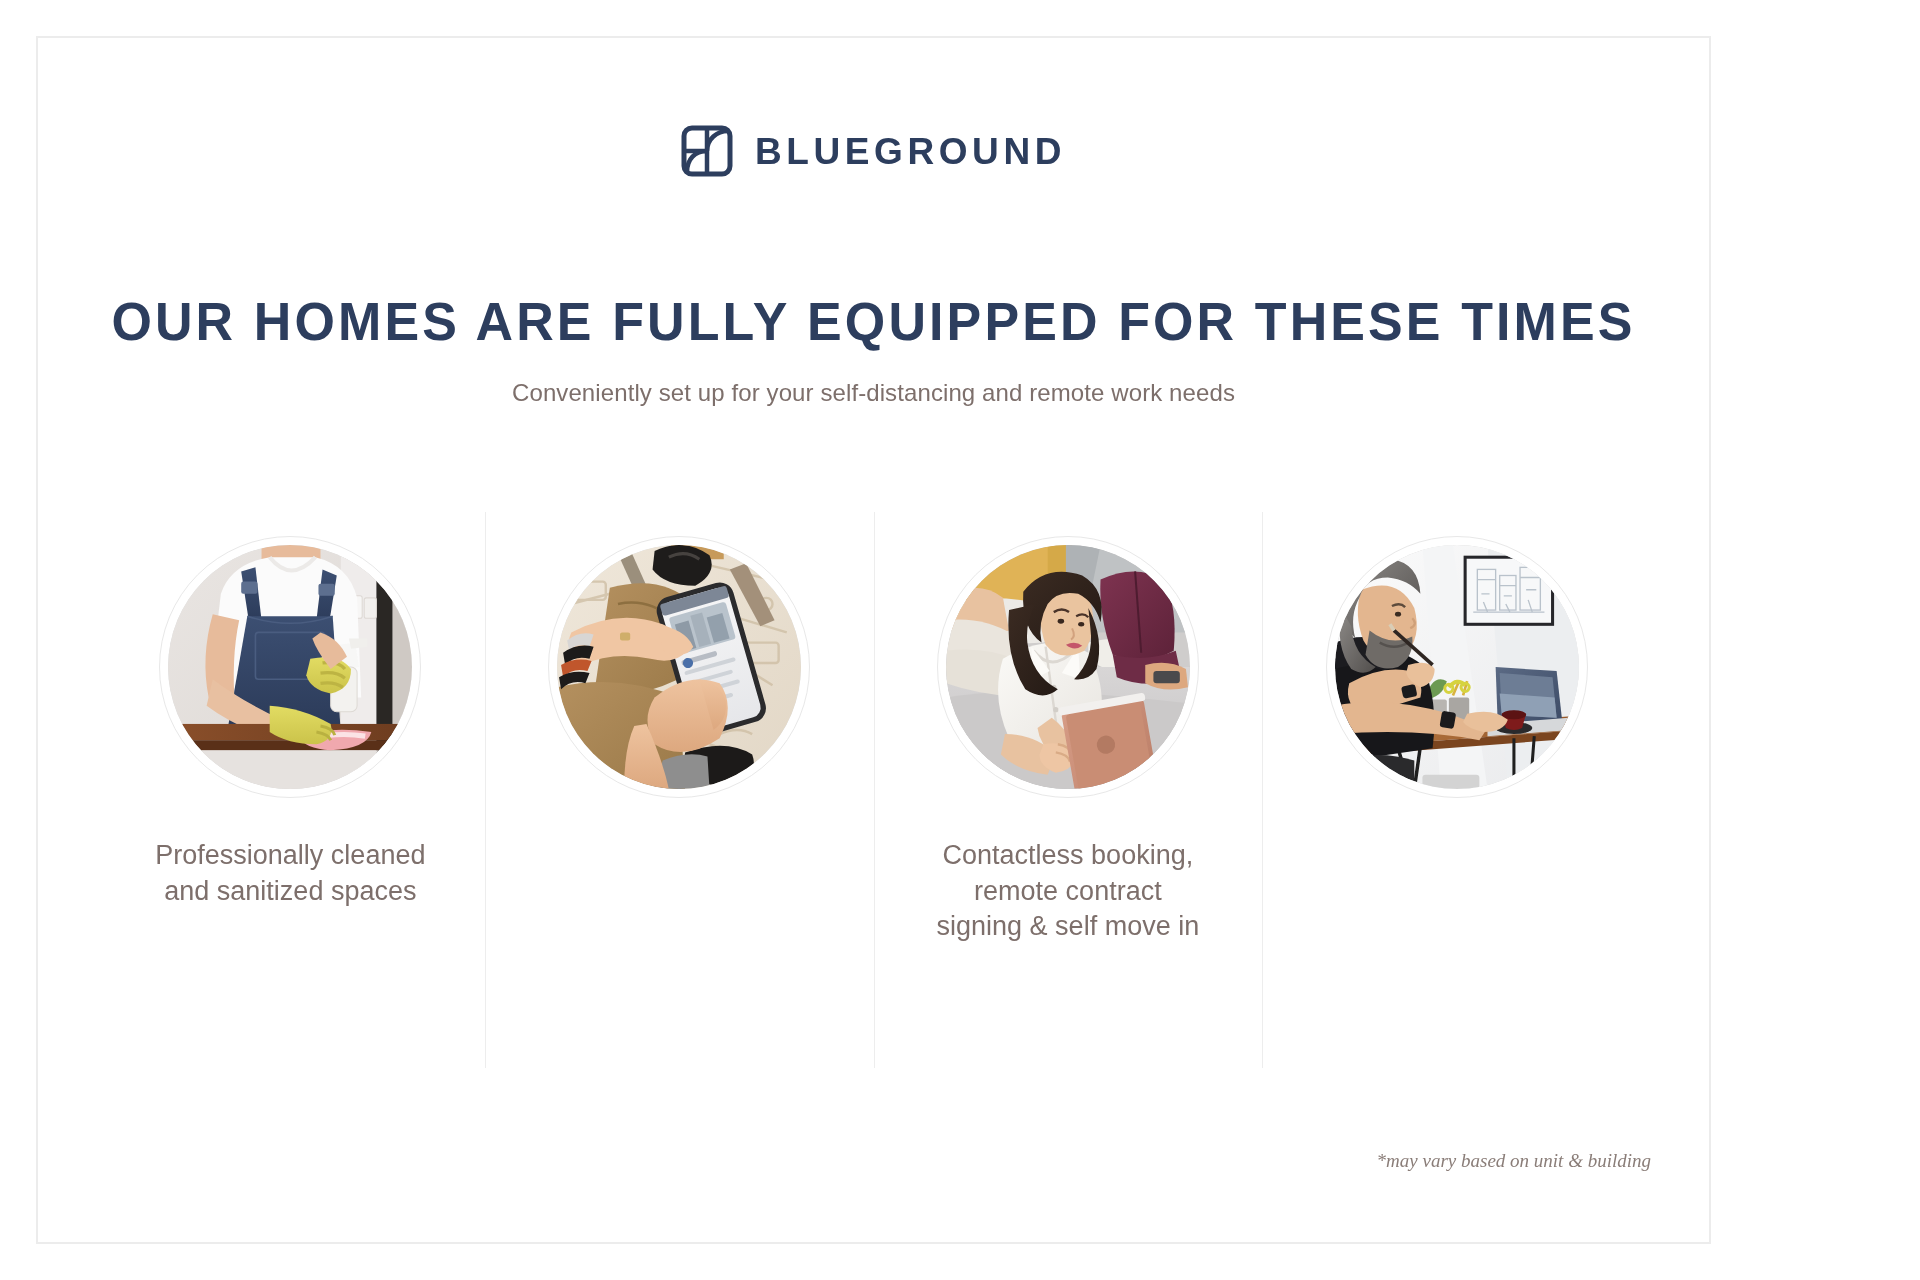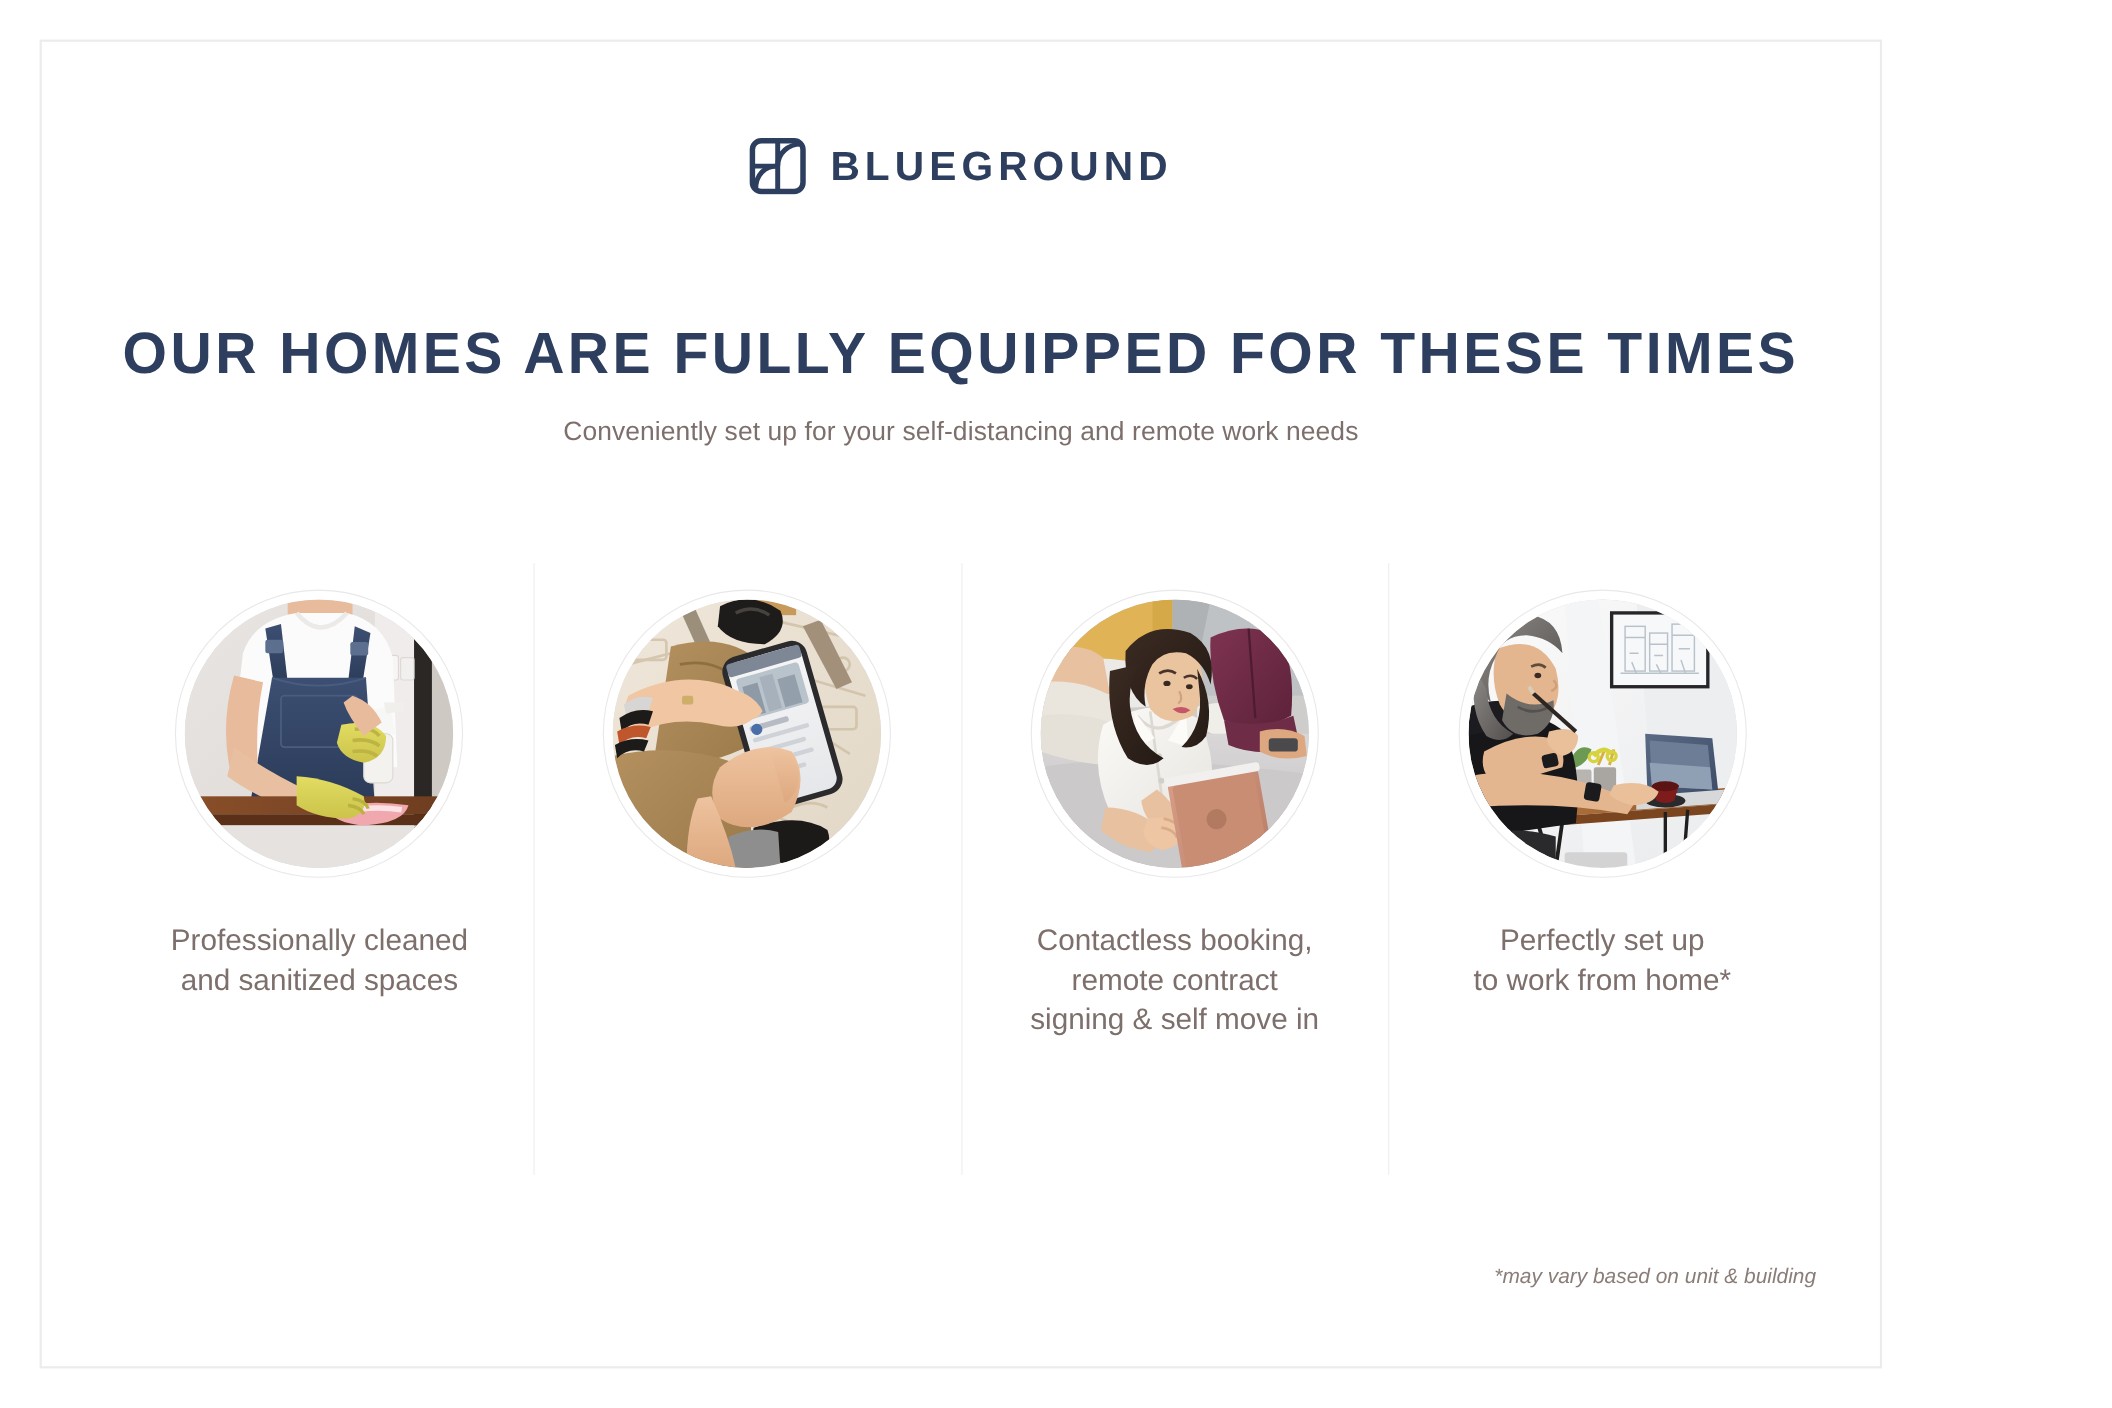--- a/index.html
+++ b/index.html
@@ -149,21 +149,21 @@
     color: #7d6f6b;
     max-width: 330px;
     white-space: pre-line;
   }
 
   
   .footnote {
     position: absolute;
     right: 96px;
     top: 1150px;
-    font-family: Liberation Sans, sans-serif;
+    font-family: Liberation Serif, serif;
     font-style: italic;
     font-size: 19px;
     color: #8a7d78;
     white-space: nowrap;
   }
 </style>
 </head>
 <body>
 
 <div class="page">
@@ -541,21 +541,19 @@
               <path d="M130 166 Q156 160 170 172 Q166 184 146 184 Q130 180 126 174 Z" fill="#e9c09a"></path>
 
               <rect x="104" y="164" width="14" height="16" rx="3" fill="#1b1b1d" transform="rotate(10 111 172)"></rect>
 
               <path d="M0 214 Q40 200 78 212 L78 240 L0 240 Z" fill="#2a2a2c"></path>
               <rect x="86" y="226" width="56" height="14" rx="3" fill="#d3d3d3"></rect>
             </g>
           </svg>
         </div>
       </div>
-      <div class="caption">Perfectly set up
-to work from home*</div>
     </div>
 
   </div>
 
   <div class="footnote">*may vary based on unit &amp; building</div>
 
 </div>
 
 </body></html>

